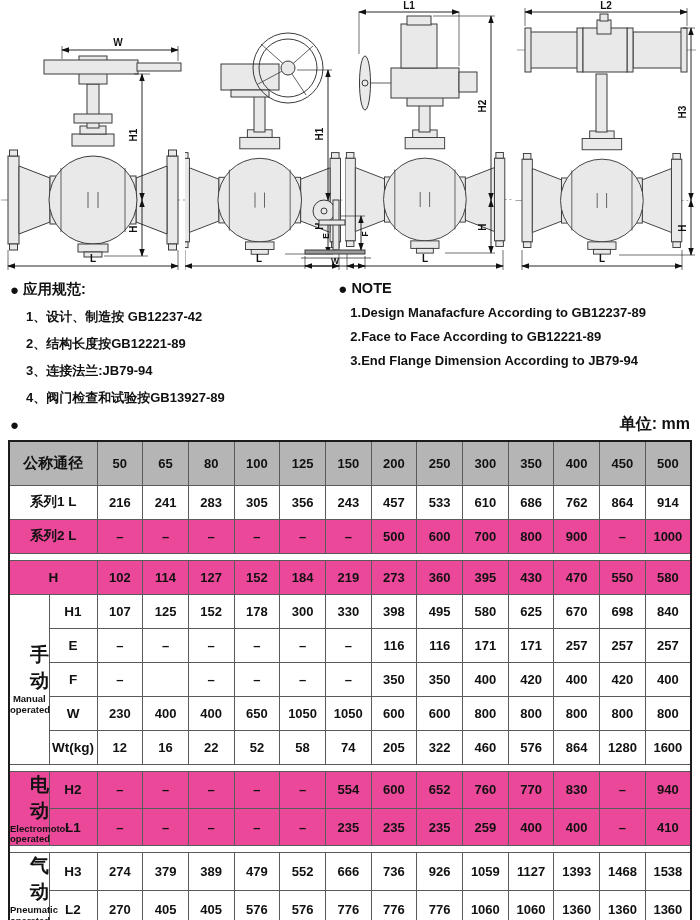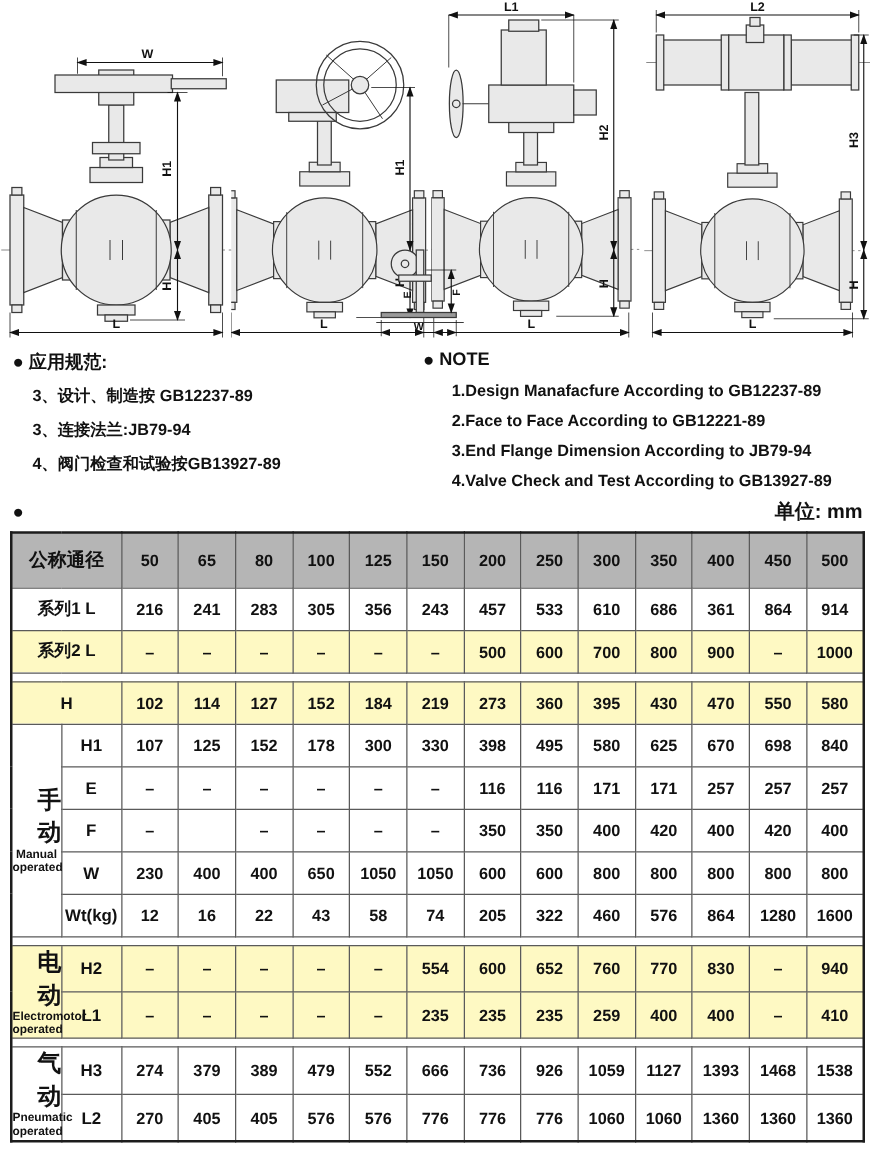--- a/index.html
+++ b/index.html
@@ -20,33 +20,33 @@
   svg .dlbl { font: bold 10px "Liberation Sans", sans-serif; fill: #111; text-anchor: middle; }
   svg .dlbl-sm { font: bold 8.5px "Liberation Sans", sans-serif; fill: #111; text-anchor: middle; }
 
   
   .specs { display: flex; padding: 4px 6px 0 10px; }
   .specs-zh { width: 48%; }
   .specs-en { width: 52%; }
   .sec-title { font-weight: bold; font-size: 14.5px; display: flex; align-items: center; gap: 4px; }
   .bullet { font-size: 15px; line-height: 1; }
   .spec-item { font-size: 13px; font-weight: bold; margin: 9px 0 0 16px; white-space: nowrap; }
-  .specs-en .spec-item { margin: 9px 0 0 23px; }
+  .specs-en .spec-item { margin: 9px 0 0 12px; }
 
   
   .table-title-bar { display: flex; align-items: center; gap: 6px; padding: 0 10px; font-weight: bold; font-size: 14px; margin-top: 7px; }
   .table-title-bar .unit { margin-left: auto; font-size: 16px; font-weight: bold; }
 
   
   table { border-collapse: collapse; table-layout: fixed; width: 684px; margin: 5px auto 0 auto; border: 2px solid #1c1c1c; }
   td { border: 1px solid #5a5a5a; text-align: center; vertical-align: middle;
        font-weight: bold; font-size: 13px; height: 34px; padding: 0; background: #fff; }
   thead td { background: #b5b5b5; height: 44px; }
   td.corner { font-size: 15px; }
-  tr.shaded td { background: #fef9c3; }
+  tr.shaded td { background: #ec4899; }
   td.param { font-size: 13.5px; }
   td.group .g-zh { font-size: 19px; font-weight: bold; margin-left: 20px; }
   td.group .g-en { font-size: 9.5px; font-weight: bold; line-height: 1.15; }
   tr.spacer td { height: 7px; background: #fff; border-left: none; border-right: none; }
 </style>
 </head>
 <body>
 
 <svg width="0" height="0" style="position:absolute" aria-hidden="true">
   <defs>
@@ -201,33 +201,33 @@
       <text x="36" y="68" class="dlbl-sm">W</text>
     </svg>
   </div>
 
   <div class="specs">
     <div class="specs-zh">
       <div class="sec-title">
         <span class="bullet">●</span>
         <span>应用规范:</span>
       </div>
-      <div class="spec-item">3、设计、制造按 GB12237-89</div>
+      <div class="spec-item">1、设计、制造按 GB12237-42</div>
+      <div class="spec-item">2、结构长度按GB12221-89</div>
       <div class="spec-item">3、连接法兰:JB79-94</div>
       <div class="spec-item">4、阀门检查和试验按GB13927-89</div>
     </div>
     <div class="specs-en">
       <div class="sec-title">
         <span class="bullet">●</span>
         <span>NOTE</span>
       </div>
       <div class="spec-item">1.Design Manafacfure According to GB12237-89</div>
       <div class="spec-item">2.Face to Face According to GB12221-89</div>
       <div class="spec-item">3.End Flange Dimension According to JB79-94</div>
-      <div class="spec-item">4.Valve Check and Test According to GB13927-89</div>
     </div>
   </div>
 
   <div class="table-title-bar">
     <span class="bullet">●</span>
     <span class="unit">单位: mm</span>
   </div>
 
   <table>
     <colgroup>
@@ -271,21 +271,21 @@
           <td class="val">216</td>
           <td class="val">241</td>
           <td class="val">283</td>
           <td class="val">305</td>
           <td class="val">356</td>
           <td class="val">243</td>
           <td class="val">457</td>
           <td class="val">533</td>
           <td class="val">610</td>
           <td class="val">686</td>
-          <td class="val">361</td>
+          <td class="val">762</td>
           <td class="val">864</td>
           <td class="val">914</td>
         </tr>
         <tr class="shaded">
           <td class="param" colspan="2">系列2 L</td>
           <td class="val">–</td>
           <td class="val">–</td>
           <td class="val">–</td>
           <td class="val">–</td>
           <td class="val">–</td>
@@ -383,21 +383,21 @@
           <td class="val">800</td>
           <td class="val">800</td>
           <td class="val">800</td>
           <td class="val">800</td>
         </tr>
         <tr>
           <td class="param">Wt(kg)</td>
           <td class="val">12</td>
           <td class="val">16</td>
           <td class="val">22</td>
-          <td class="val">43</td>
+          <td class="val">52</td>
           <td class="val">58</td>
           <td class="val">74</td>
           <td class="val">205</td>
           <td class="val">322</td>
           <td class="val">460</td>
           <td class="val">576</td>
           <td class="val">864</td>
           <td class="val">1280</td>
           <td class="val">1600</td>
         </tr>

